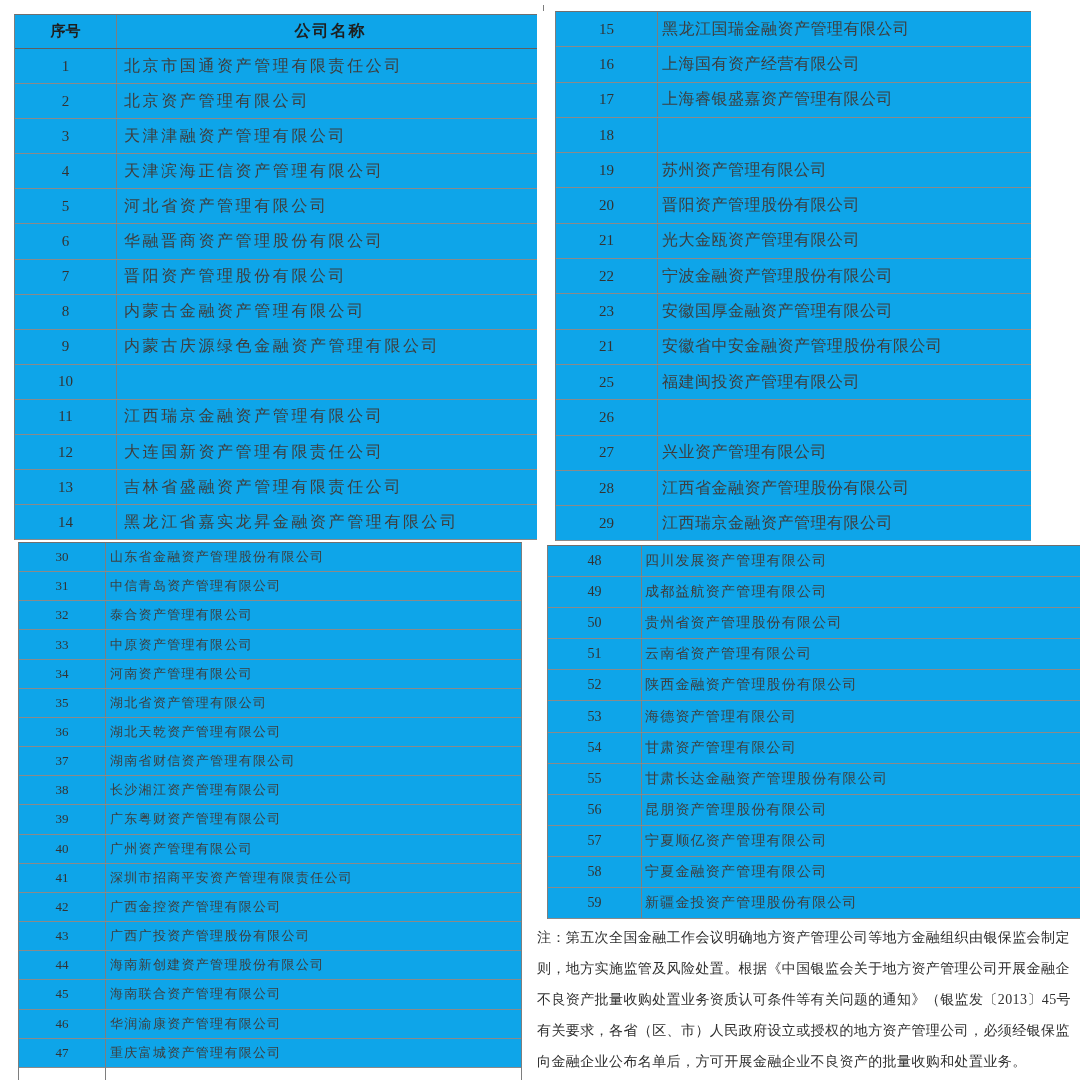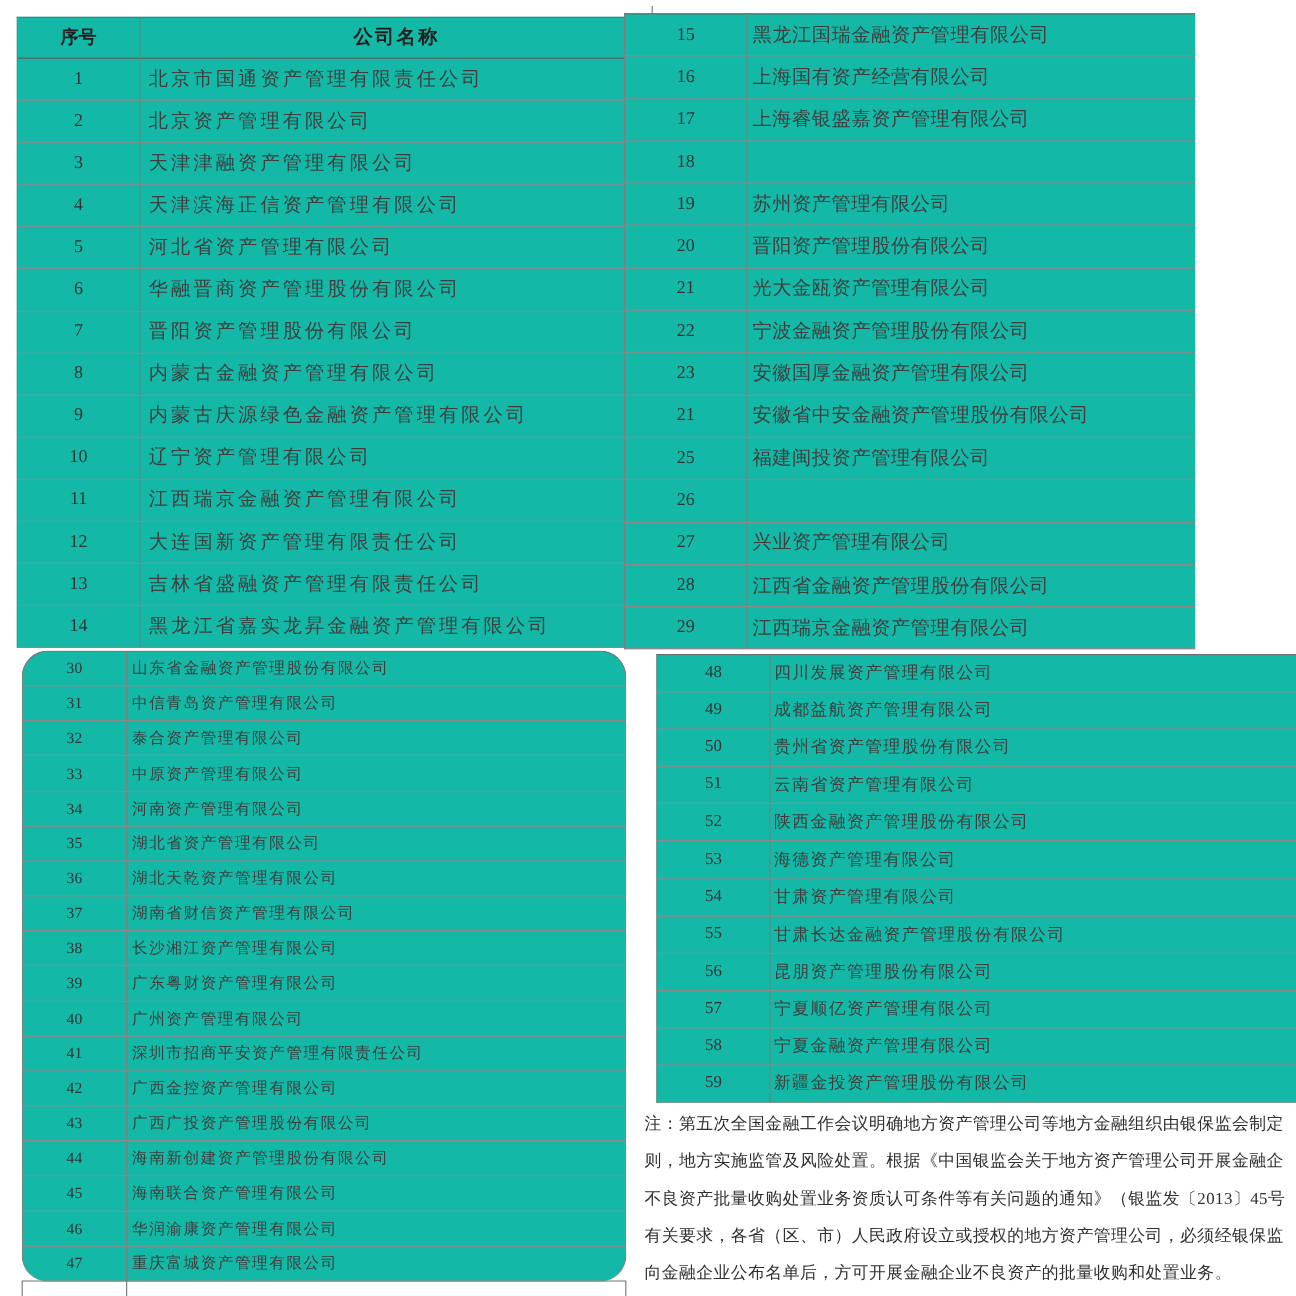--- a/index.html
+++ b/index.html
@@ -8,21 +8,21 @@
     background: #ffffff;
     overflow: hidden;
     position: relative;
     font-family: "Liberation Serif", "DejaVu Serif", serif;
   }
   .tbl {
     position: absolute;
     box-sizing: border-box;
     border-left: 1px solid #7e7e7e;
     border-top: 1px solid #6f6f6f;
-    background: #14b8a6;
+    background: #0ea5e9;
   }
   .row {
     display: flex;
     box-sizing: border-box;
     border-bottom: 1px solid #8a8a8a;
   }
   .no-cell {
     box-sizing: border-box;
     border-right: 1px solid #7e7e7e;
     display: flex; align-items: center; justify-content: center;
@@ -40,26 +40,26 @@
   #t1 { left: 14px; top: 14px; width: 523px; }
   #t1 .row { height: 35.1px; font-size: 16px; letter-spacing: 2.6px; }
   #t1 .row.header-row { height: 34px; border-bottom: 1.5px solid #5f5f5f; }
   #t1 .no-cell { width: 102px; font-size: 15px; letter-spacing: 0; }
   #t1 .name-cell { padding-left: 7px; }
   .header-row .no-cell, .header-row .name-cell {
     font-weight: bold; color: #1e1e1e; justify-content: center;
     font-size: 16px; letter-spacing: 2px; padding-left: 0;
   }
   
-  #t2 { left: 520px; top: 11px; width: 476px; }
+  #t2 { left: 555px; top: 11px; width: 476px; }
   #t2 .row { height: 35.3px; font-size: 16px; letter-spacing: 0.5px; }
   #t2 .no-cell { width: 102px; font-size: 15px; letter-spacing: 0; }
   #t2 .name-cell { padding-left: 4px; }
   
-  #t3 { left: 18px; top: 542px; width: 504px; border-right: 1px solid #7e7e7e; border-radius: 22px; }
+  #t3 { left: 18px; top: 542px; width: 504px; border-right: 1px solid #7e7e7e; }
   #t3 .row { height: 29.17px; font-size: 13px; letter-spacing: 1.3px; }
   #t3 .no-cell { width: 87px; font-size: 13px; letter-spacing: 0; }
   #t3 .name-cell { padding-left: 4px; }
   
   #t3-partial {
     position: absolute; left: 18px; top: 1067px; width: 504px; height: 13px;
     box-sizing: border-box;
     border-left: 1px solid #7e7e7e; border-right: 1px solid #7e7e7e;
   }
   #t3-partial .sep { position: absolute; left: 86px; top: 0; width: 1px; height: 13px; background: #7e7e7e; }
@@ -130,21 +130,20 @@
       <div class="name-cell">内蒙古金融资产管理有限公司</div>
     </div>
 
     <div class="row">
       <div class="no-cell">9</div>
       <div class="name-cell">内蒙古庆源绿色金融资产管理有限公司</div>
     </div>
 
     <div class="row">
       <div class="no-cell">10</div>
-      <div class="name-cell">辽宁资产管理有限公司</div>
     </div>
 
     <div class="row">
       <div class="no-cell">11</div>
       <div class="name-cell">江西瑞京金融资产管理有限公司</div>
     </div>
 
     <div class="row">
       <div class="no-cell">12</div>
       <div class="name-cell">大连国新资产管理有限责任公司</div>

